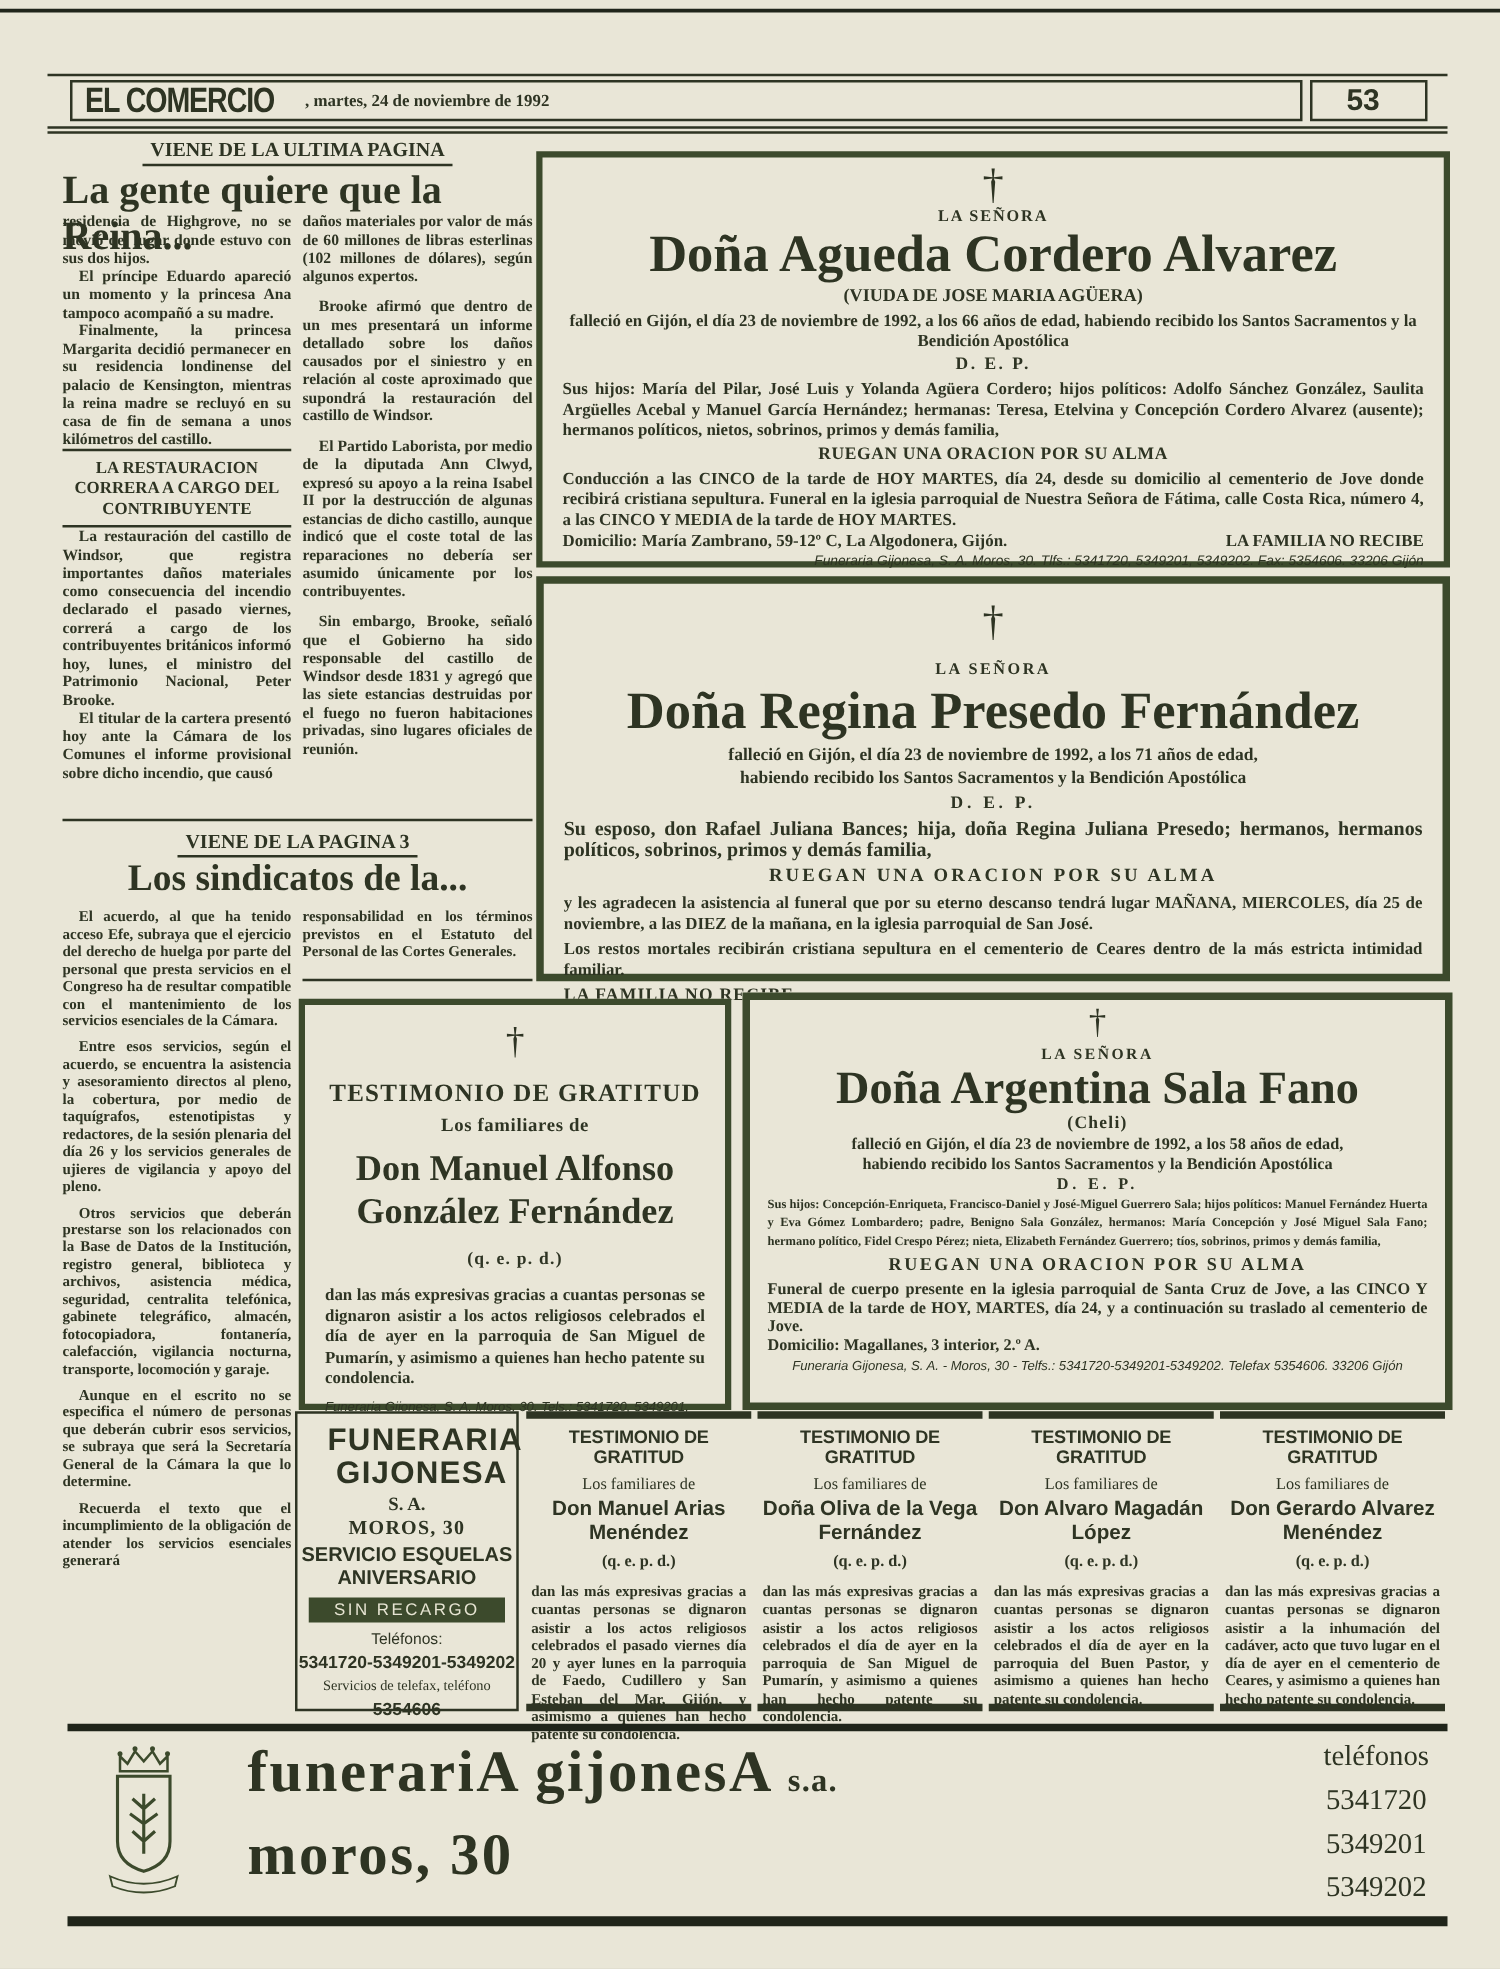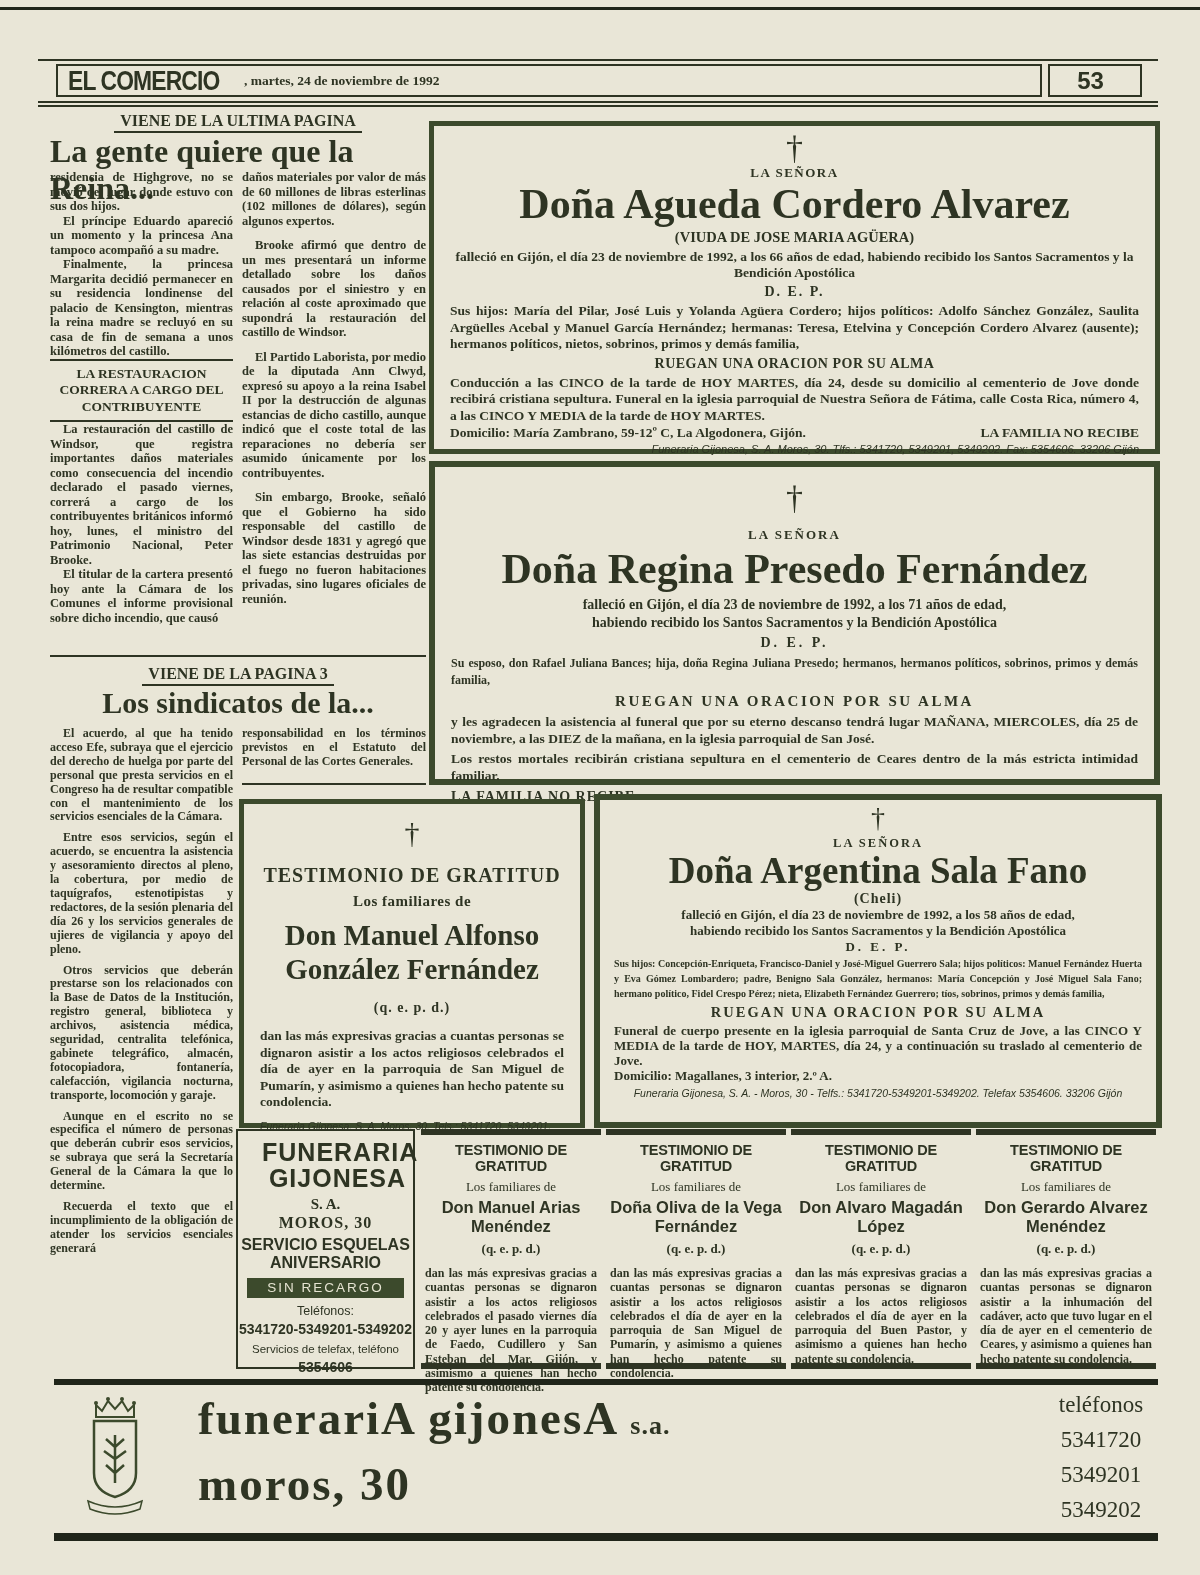--- a/index.html
+++ b/index.html
@@ -52,21 +52,21 @@
   .obit1 .rue{font-size:14px;letter-spacing:.5px;margin:3px 0;}
   .obit1 .domrow{display:flex;justify-content:space-between;font-weight:bold;font-size:13.5px;margin-top:1px;}
   .obit1 .fline{text-align:right;margin-top:2px;}
   
   .obit2{top:461px;left:429px;width:731px;height:324px;border-width:6px;padding:8px 16px 0;}
   .obit2 .cross{margin-top:6px;}
   .obit2 .senora{margin-top:12px;letter-spacing:2px;}
   .obit2 .bigname{font-size:42px;line-height:46px;margin-top:3px;}
   .obit2 .dec{font-size:14px;line-height:17.5px;margin-top:4px;font-weight:bold;text-align:center;}
   .obit2 .dep{font-size:14px;letter-spacing:3px;margin:4px 0;}
-  .obit2 .fam{font-size:12px;line-height:17px;}
+  .obit2 .fam{font-size:16px;line-height:17px;}
   .obit2 .rue{font-size:15px;letter-spacing:2.5px;margin:4px 0;}
   .obit2 .fun,.obit2 .res{font-size:13.5px;line-height:16.5px;margin-top:4px;}
   .obit2 .nor{font-size:14px;letter-spacing:1px;font-weight:bold;margin-top:5px;}
   .obit2 .fline{text-align:right;margin-top:3px;}
   
   .gratbig{top:799px;left:239px;width:346px;height:329px;padding:10px 16px 0;}
   .gratbig .cross{font-size:30px;line-height:30px;margin-top:4px;}
   .gratbig .gtitle{text-align:center;font-weight:bold;font-size:20px;letter-spacing:1px;margin-top:16px;}
   .gratbig .gfam{text-align:center;font-weight:bold;font-size:15px;letter-spacing:.5px;margin-top:6px;}
   .gratbig .gname{text-align:center;font-weight:bold;font-size:29px;line-height:34px;margin-top:8px;}
@@ -88,21 +88,21 @@
   .obit3 .fline{text-align:center;font-size:10.5px;margin-top:3px;}
   
   .fad{top:1129px;left:236px;width:179px;height:240px;border:2px solid #2e3423;box-sizing:border-box;text-align:center;padding-top:8px;background:#e9e6d7;}
   .fad .f1{font-family:"Liberation Sans",sans-serif;font-weight:bold;font-size:25px;line-height:26px;letter-spacing:1px;padding-left:24px;}
   .fad .f3{font-weight:bold;font-size:15px;margin-top:5px;}
   .fad .f4{font-weight:bold;font-size:16px;letter-spacing:1px;margin-top:1px;}
   .fad .f5{font-family:"Liberation Sans",sans-serif;font-weight:bold;font-size:16px;line-height:18px;margin-top:4px;}
   .fad .badge{margin:6px 9px 0;background:#3c4a2c;color:#e6e4d2;font-family:"Liberation Sans",sans-serif;font-size:13.5px;letter-spacing:2px;padding:2px 0 3px;}
   .fad .tl{font-family:"Liberation Sans",sans-serif;font-size:12.5px;margin-top:6px;}
   .fad .tn{font-family:"Liberation Sans",sans-serif;font-weight:bold;font-size:14px;margin-top:3px;}
-  .fad .tf{font-family:Liberation Sans, sans-serif;font-size:11.5px;margin-top:6px;text-align:center;}
+  .fad .tf{font-family:Liberation Serif, serif;font-size:11.5px;margin-top:6px;text-align:center;}
   .fad .tfn{font-family:"Liberation Sans",sans-serif;font-weight:bold;font-size:14px;margin-top:4px;}
   
   .sgrat{top:1129px;width:180px;height:240px;border-top:6px solid #2e3423;border-bottom:6px solid #2e3423;box-sizing:border-box;padding:7px 2px 0;text-align:center;}
   .sg-title{font-family:"Liberation Sans",sans-serif;font-weight:bold;font-size:14.5px;letter-spacing:-.2px;}
   .sg-fam{font-size:13px;margin-top:5px;}
   .sg-name{font-family:"Liberation Sans",sans-serif;font-weight:bold;font-size:16.5px;line-height:19px;margin-top:3px;}
   .sg-qepd{font-weight:bold;font-size:13px;margin-top:5px;}
   .sg-body{font-weight:bold;font-size:12px;line-height:14.3px;text-align:justify;margin:9px 2px 0;}
   
   .footer{top:1379px;left:54px;width:1104px;height:162px;border-top:6px solid #20251a;border-bottom:8px solid #20251a;box-sizing:border-box;}

